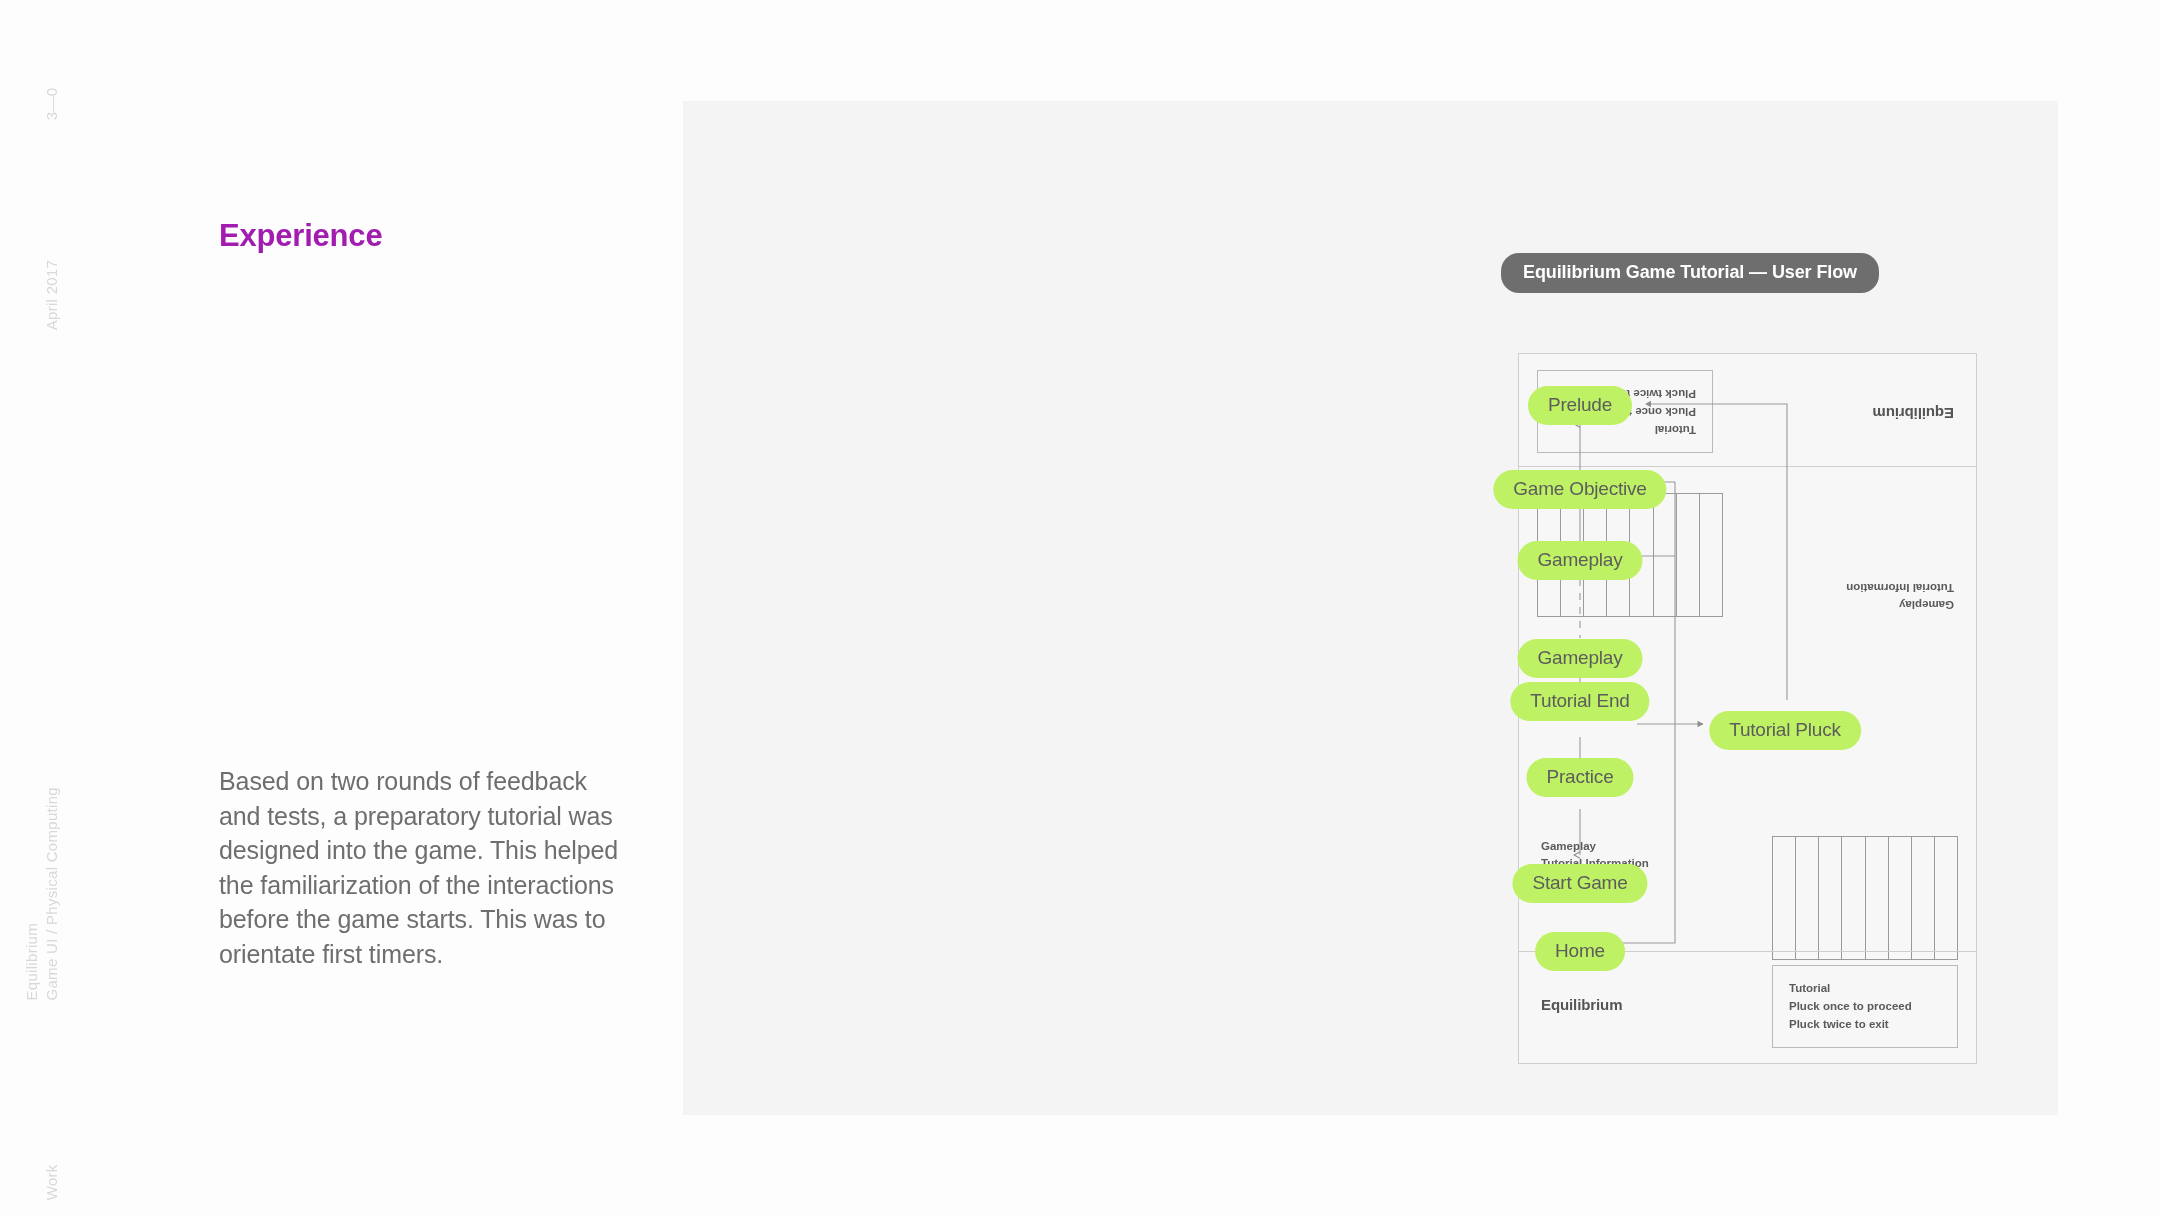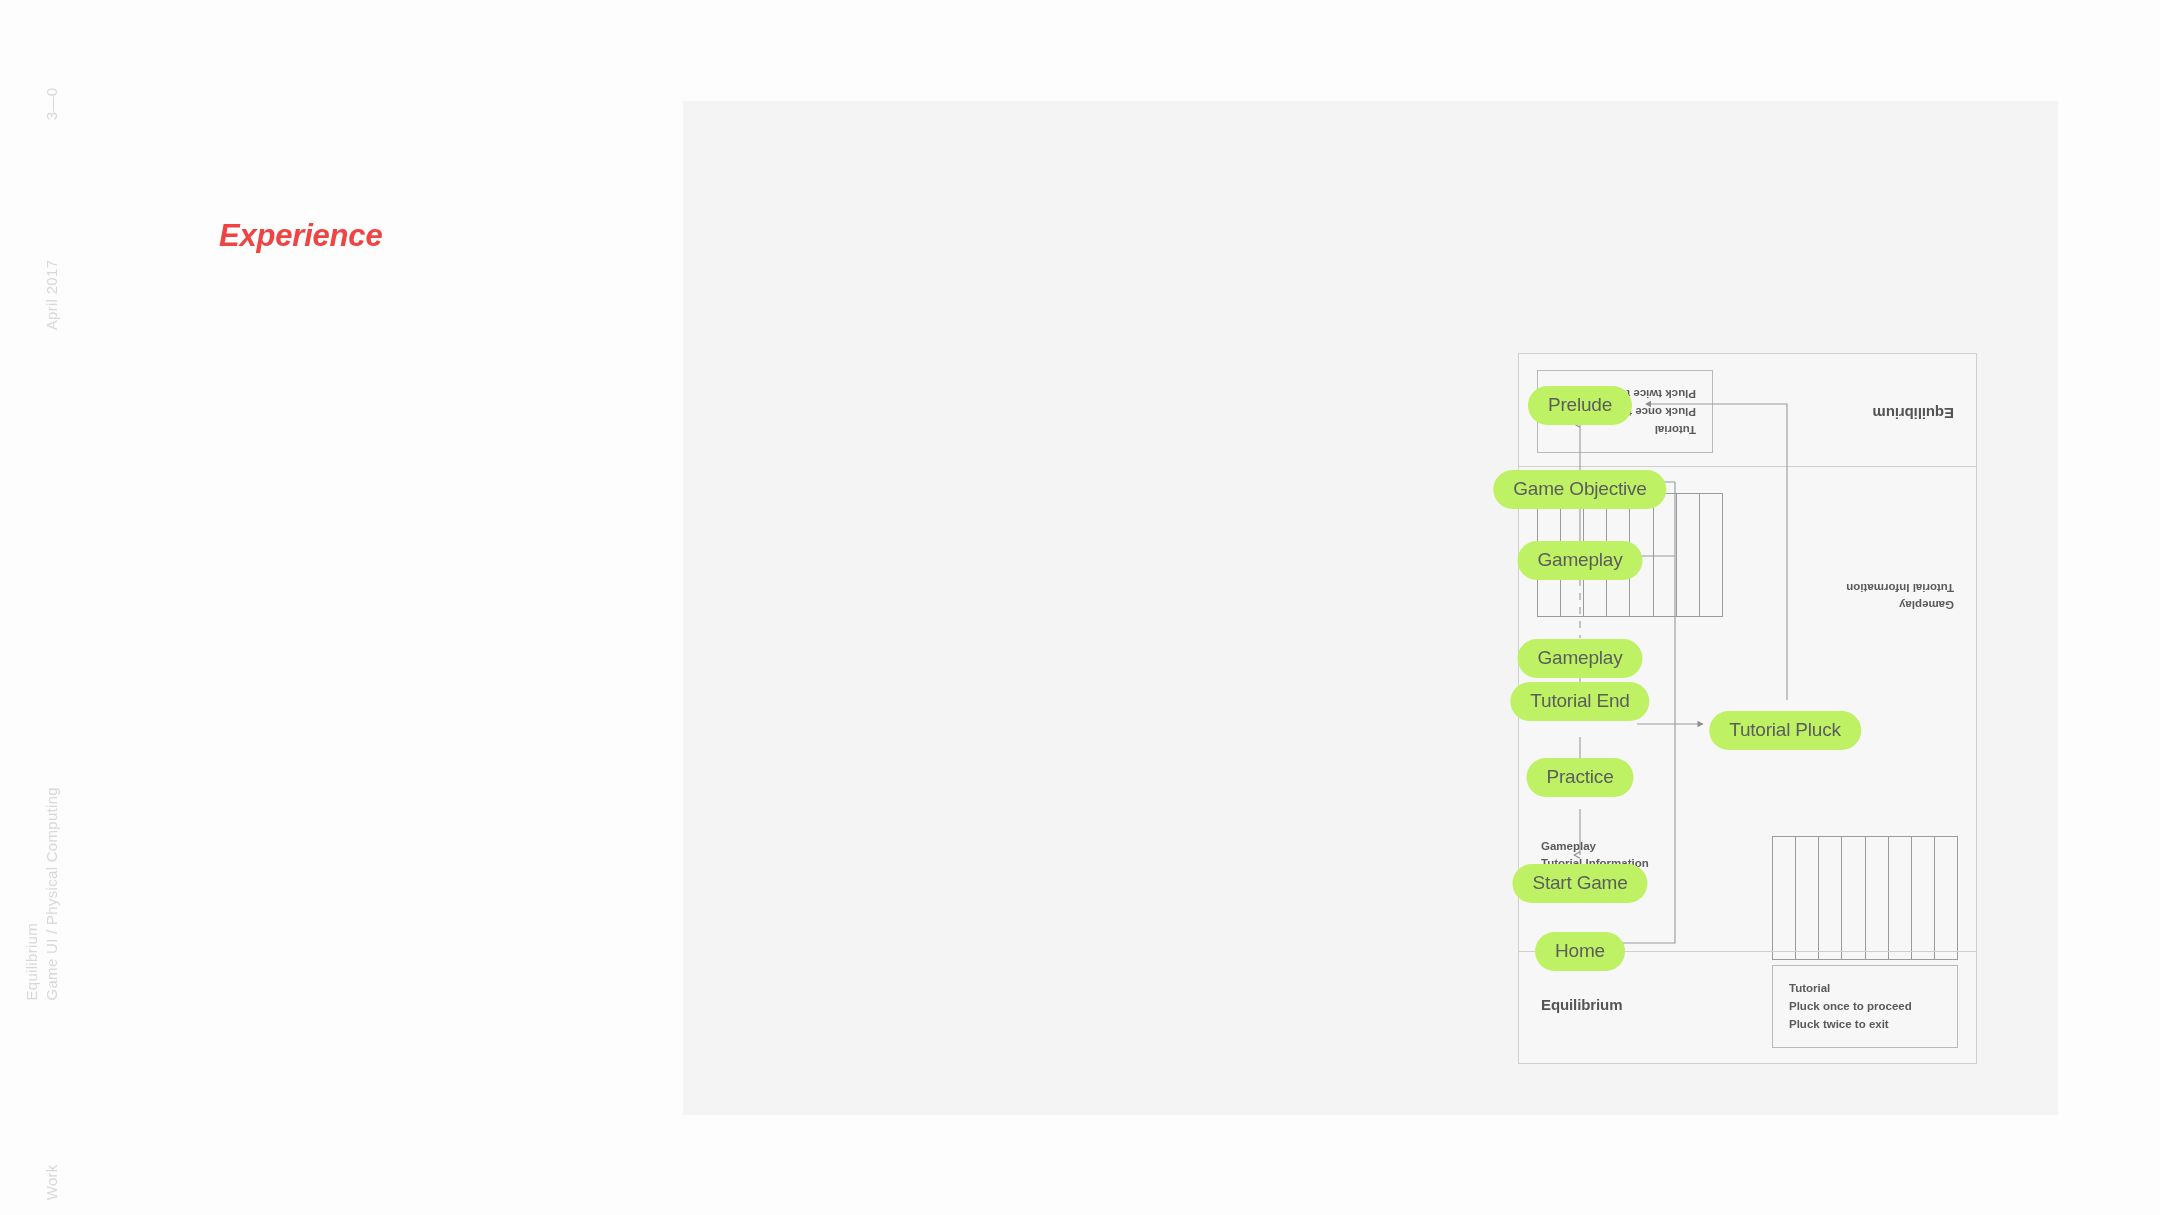--- a/index.html
+++ b/index.html
@@ -37,23 +37,22 @@
   .rail-work     { top: 1180px; left: 62px; }
   .rail-project .l2 { display: block; }
 
   
   #page-title {
     position: absolute;
     left: 219px;
     top: 218px;
     font-size: 31px;
     font-weight: bold;
-    color: #ef4444;
+    color: #a21caf;
     letter-spacing: -0.2px;
-    font-style: italic;
   }
   #body-copy {
     position: absolute;
     left: 219px;
     top: 764px;
     width: 400px;
     font-size: 25px;
     line-height: 1.38;
     color: #6e6e6e;
     letter-spacing: -0.1px;
@@ -167,20 +166,21 @@
 
   <div class="rail-item rail-pagenum">3—0</div>
   <div class="rail-item rail-date">April 2017</div>
   <div class="rail-item rail-project">
     <span class="l1">Equilibrium</span>
     <span class="l2">Game UI / Physical Computing</span>
   </div>
   <div class="rail-item rail-work">Work</div>
 
   <h1 id="page-title">Experience</h1>
+  <p id="body-copy">Based on two rounds of feedback and tests, a preparatory tutorial was designed into the game. This helped the familiarization of the interactions before the game starts. This was to orientate first timers.</p>
 
   <div id="panel">
 
     <div id="wireframe">
 
       <div class="wf-sect flip180" style="top:0;height:112px;">
         <div class="wf-brand" style="left:22px;top:44px;">Equilibrium</div>
         <div class="wf-note" style="right:18px;top:13px;width:176px;">
           <div>Tutorial</div>
           <div>Pluck once to proceed</div>
@@ -232,20 +232,21 @@
           <div>Tutorial</div>
           <div>Pluck once to proceed</div>
           <div>Pluck twice to exit</div>
         </div>
       </div>
     </div>
   </div>
 
   <div id="flow">
 
+    <div id="flow-title">Equilibrium Game Tutorial  —  User Flow</div>
 
     <svg id="flow-svg" viewBox="0 0 2160 1215">
       <defs>
         <marker id="arrow-up" markerWidth="7" markerHeight="7" refX="3.5" refY="6" orient="auto">
           <path d="M0.5,6 L3.5,0.6 L6.5,6" fill="none" stroke="#8e8e8e" stroke-width="1.1"></path>
         </marker>
         <marker id="arrow-down" markerWidth="7" markerHeight="7" refX="3.5" refY="1" orient="auto">
           <path d="M0.5,1 L3.5,6.4 L6.5,1" fill="none" stroke="#8e8e8e" stroke-width="1.1"></path>
         </marker>
         <marker id="arrow-left" markerWidth="7" markerHeight="7" refX="1" refY="3.5" orient="auto">

